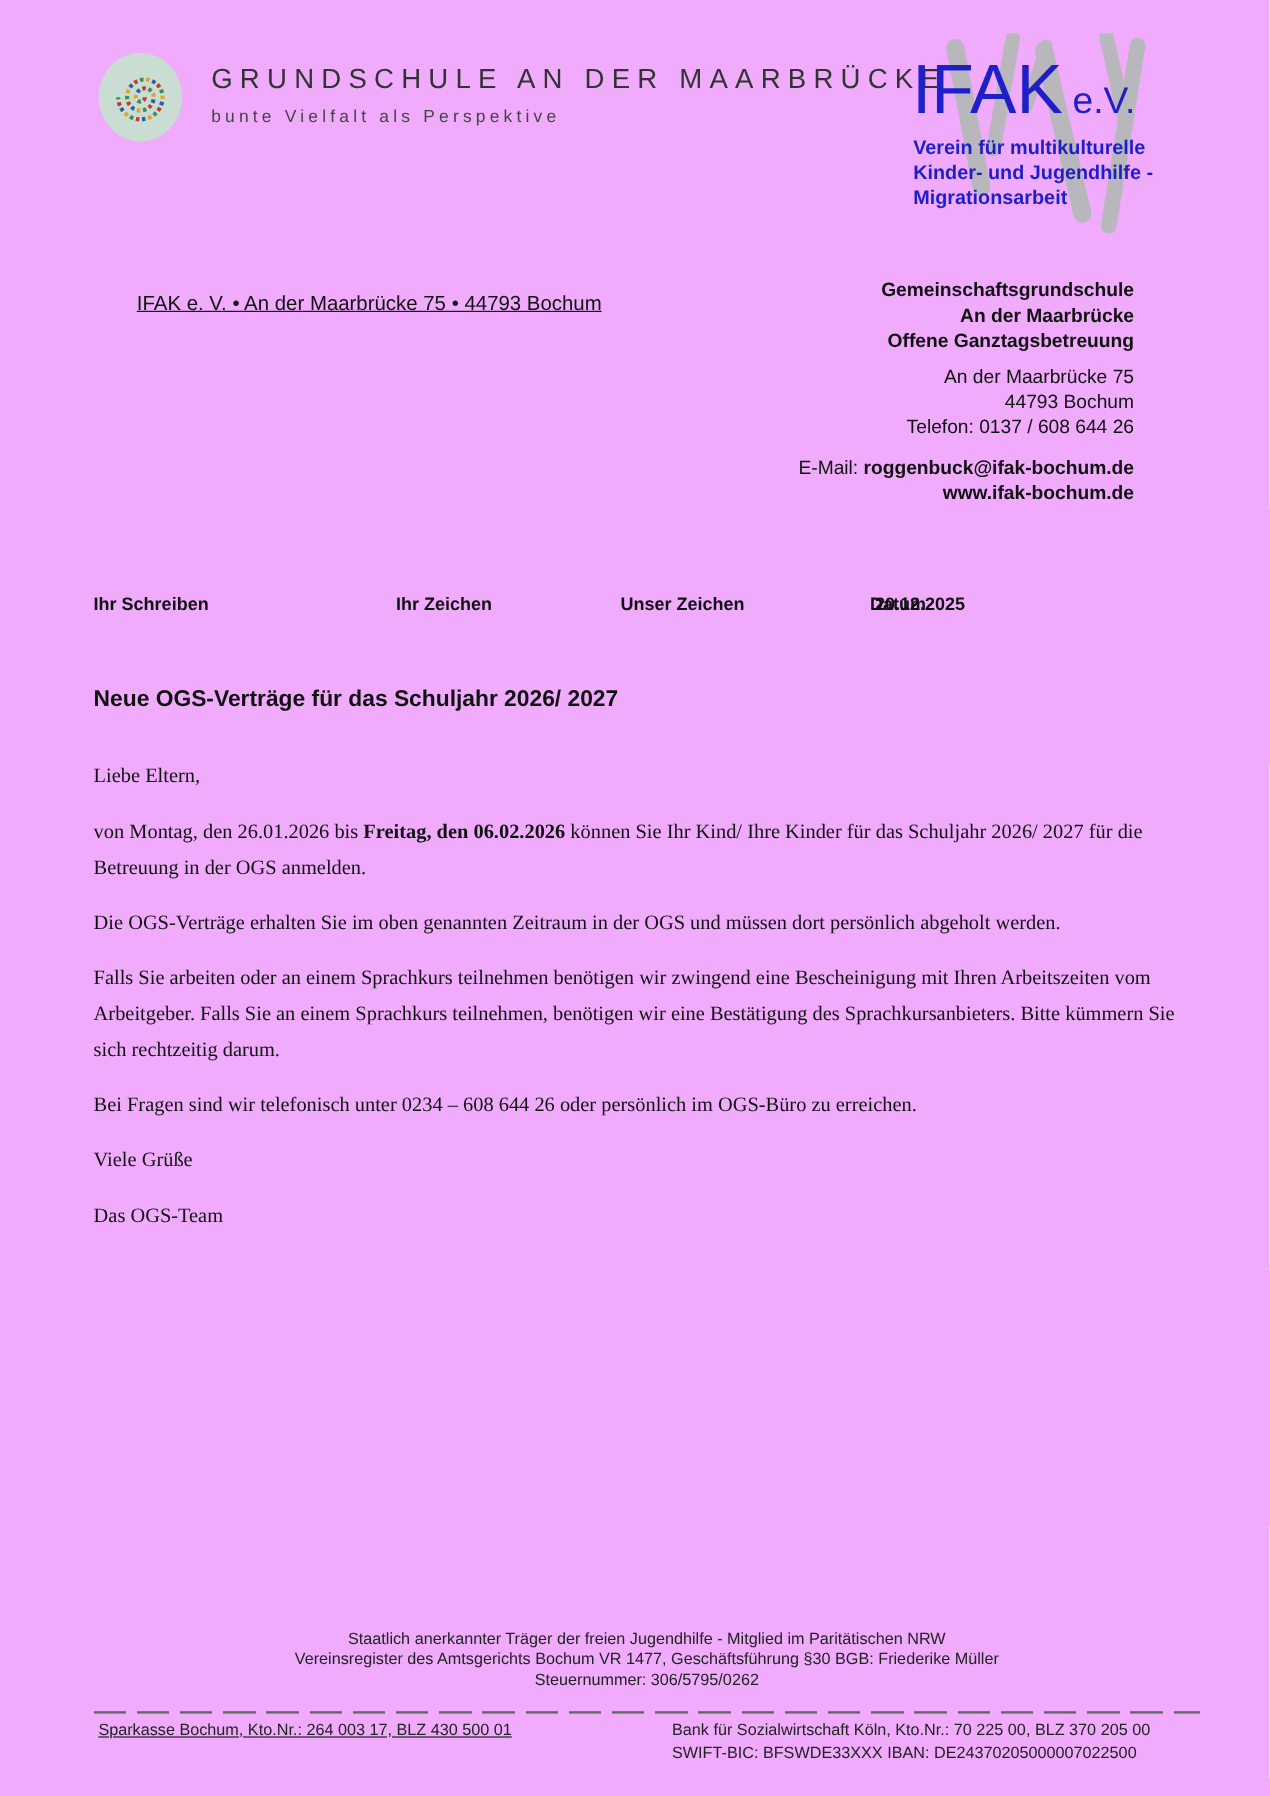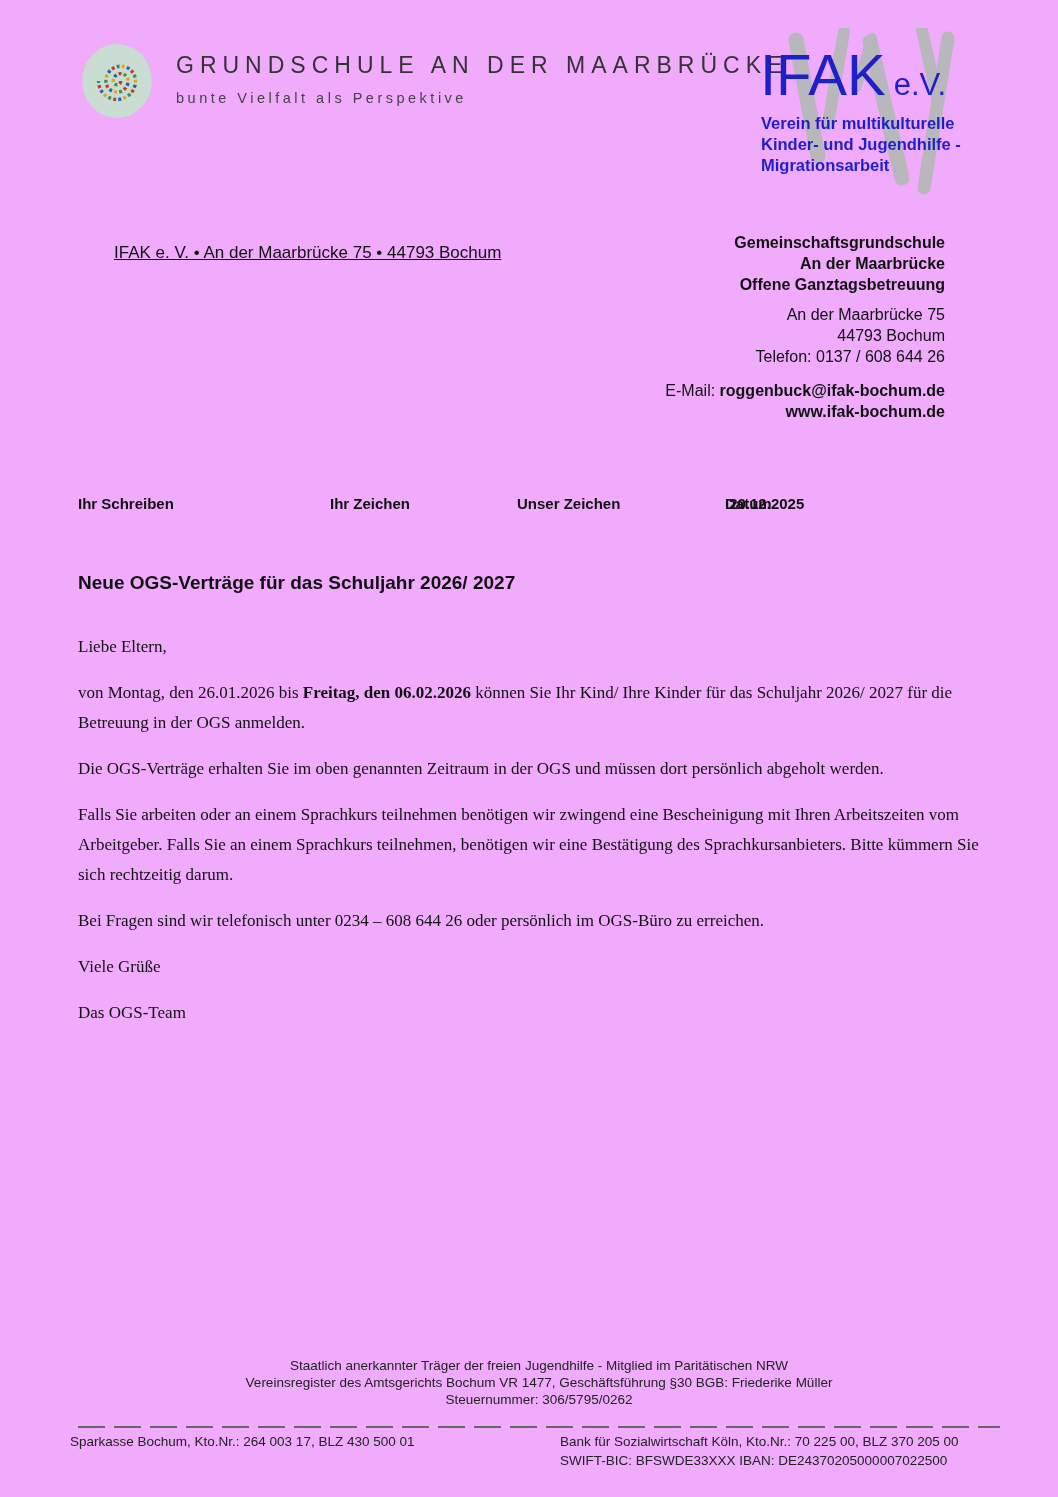--- a/index.html
+++ b/index.html
@@ -75,21 +75,21 @@
   
   .footer-center{
     position:absolute;left:78px;top:1357px;width:922px;
     text-align:center;font-size:13.5px;line-height:17px;color:#222;
   }
   .footer-rule{
     position:absolute;left:78px;top:1426px;width:922px;height:2px;
     background:repeating-linear-gradient(90deg,#666 0 27px,transparent 27px 36px);
   }
   .bank{position:absolute;top:1432px;font-size:13.5px;line-height:19px;white-space:nowrap;color:#222;}
-  .bank-left{left:70px;}
+  .bank-left{left:82px;text-decoration:underline;}
   .bank-right{left:560px;}
 </style>
 </head>
 <body>
 
 <div class="page">
 
   <div class="school-logo">
     <svg width="74" height="82" viewBox="0 0 100 100" aria-hidden="true">
       <ellipse cx="50" cy="50" rx="47" ry="50" fill="#c9ddd3"></ellipse>

